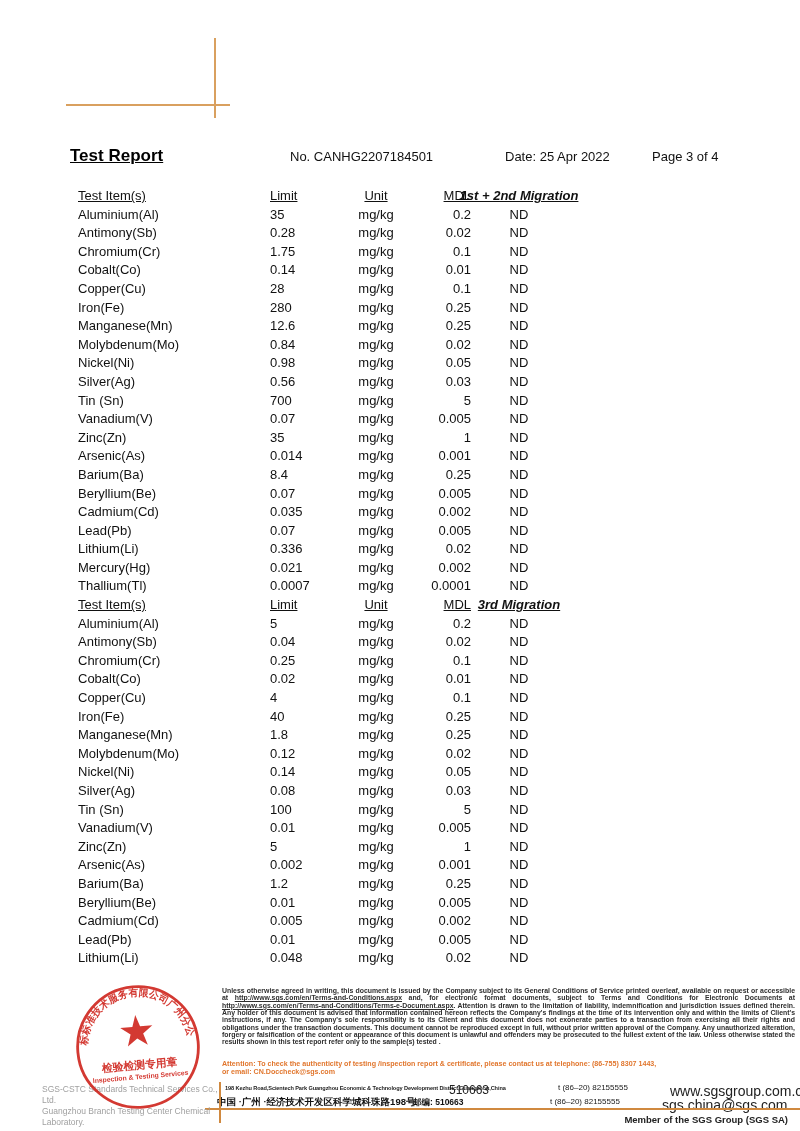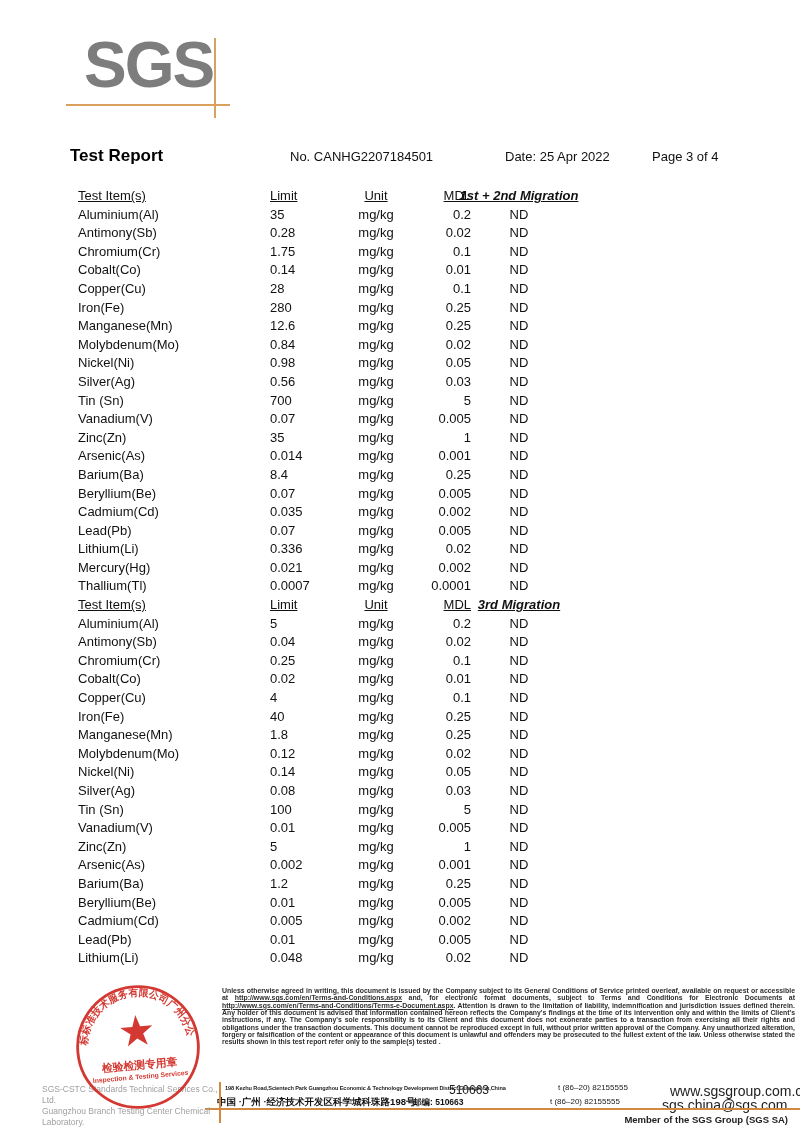--- a/index.html
+++ b/index.html
@@ -9,21 +9,21 @@
     font-family:"Liberation Sans", sans-serif; color:#111;
   }
   
   .logo-text {
     position:absolute; left:84px; top:28px;
     font-size:64px; font-weight:800; letter-spacing:-2px; color:#7d7d7d;
   }
   .logo-hline { position:absolute; left:66px; top:104px; width:164px; height:2px; background:#d9a05f; }
   .logo-vline { position:absolute; left:214px; top:38px; width:2px; height:80px; background:#d9a05f; }
   
-  .rpt-title { position:absolute; left:70px; top:146px; font-size:17px; font-weight:bold; color:#000; }
+  .rpt-title { position:absolute; left:70px; top:146px; font-size:17px; font-weight:bold; color:#000;text-decoration:underline; }
   .rpt-no    { position:absolute; left:290px; top:149px; font-size:13px; }
   .rpt-date  { position:absolute; left:505px; top:149px; font-size:13px; }
   .rpt-page  { position:absolute; left:652px; top:149px; font-size:13px; }
   
   .tbl { position:absolute; left:0; width:724px; font-size:13px; }
   #t1 { top:187px; }
   #t2 { top:596px; }
   .thead, .trow { position:relative; height:18.6px; line-height:18.6px; white-space:nowrap; }
   .c-item   { position:absolute; left:78px;  width:190px; text-align:left; }
   .c-limit  { position:absolute; left:270px; width:92px;  text-align:left; }
@@ -60,21 +60,20 @@
   .web { top:0; } .email { top:1px; }
   .foot-hline { position:absolute; left:205px; top:1108px; width:595px; height:2px; background:#d0893f; }
   .foot-vline { position:absolute; left:219px; top:1082px; width:2px; height:41px; background:#d0893f; }
   .member { position:absolute; right:12px; top:1114px; font-size:9.5px; font-weight:bold; color:#222; }
 </style>
 </head>
 <body>
 
 <div class="page">
 
-  <div class="logo-text">SGS</div>
   <div class="logo-hline"></div>
   <div class="logo-vline"></div>
 
   <div class="rpt-title">Test Report</div>
   <div class="rpt-no">No. CANHG2207184501</div>
   <div class="rpt-date">Date: 25 Apr 2022</div>
   <div class="rpt-page">Page 3 of 4</div>
 
   <div class="tbl" id="t1">
     <div class="thead">
@@ -393,20 +392,24 @@
     <text font-size="10.5" font-weight="bold" fill="#cf241c" font-family="'DejaVu Sans', sans-serif">
       <textPath href="#ringArc" startOffset="50%" text-anchor="middle">通标标准技术服务有限公司广州分公司</textPath>
     </text>
     <polygon points="70,36 65.9,48.3 52.9,48.4 63.3,56.2 59.4,68.6 70,61 80.6,68.6 76.7,56.2 87.1,48.4 74.1,48.3" fill="#cf241c"></polygon>
     <text x="70" y="93" text-anchor="middle" font-size="11.5" font-weight="bold" fill="#cf241c" font-family="'DejaVu Sans', sans-serif">检验检测专用章</text>
     <text x="70" y="104" text-anchor="middle" font-size="7.2" font-weight="bold" fill="#cf241c" font-family="'Liberation Sans', sans-serif">Inspection &amp; Testing Services</text>
   </svg>
 
   <div class="legal"><span>Unless otherwise agreed in writing, this document is issued by the Company subject to its General Conditions of Service printed overleaf, available on request or accessible at </span><span class="u">http://www.sgs.com/en/Terms-and-Conditions.aspx</span><span> and, for electronic format documents, subject to Terms and Conditions for Electronic Documents at </span><span class="u">http://www.sgs.com/en/Terms-and-Conditions/Terms-e-Document.aspx</span><span>. Attention is drawn to the limitation of liability, indemnification and jurisdiction issues defined therein. Any holder of this document is advised that information contained hereon reflects the Company's findings at the time of its intervention only and within the limits of Client's instructions, if any. The Company's sole responsibility is to its Client and this document does not exonerate parties to a transaction from exercising all their rights and obligations under the transaction documents. This document cannot be reproduced except in full, without prior written approval of the Company. Any unauthorized alteration, forgery or falsification of the content or appearance of this document is unlawful and offenders may be prosecuted to the fullest extent of the law. Unless otherwise stated the results shown in this test report refer only to the sample(s) tested .</span></div>
 
+  <div class="attention">
+    <div>Attention: To check the authenticity of testing /inspection report &amp; certificate, please contact us at telephone: (86-755) 8307 1443,</div>
+    <div>or email: CN.Doccheck@sgs.com</div>
+  </div>
 
   <div class="addr-row1">
     <span class="addr-en">198 Kezhu Road,Scientech Park Guangzhou Economic &amp; Technology Development District,Guangzhou,China</span>
     <span class="addr-zip">510663</span>
     <span class="tel1">t (86–20) 82155555</span>
     <span class="web">www.sgsgroup.com.cn</span>
   </div>
   <div class="addr-row2">
     <span class="addr-cn">中国 ·广州 ·经济技术开发区科学城科珠路198号</span>
     <span class="addr-postal">邮编: 510663</span>

